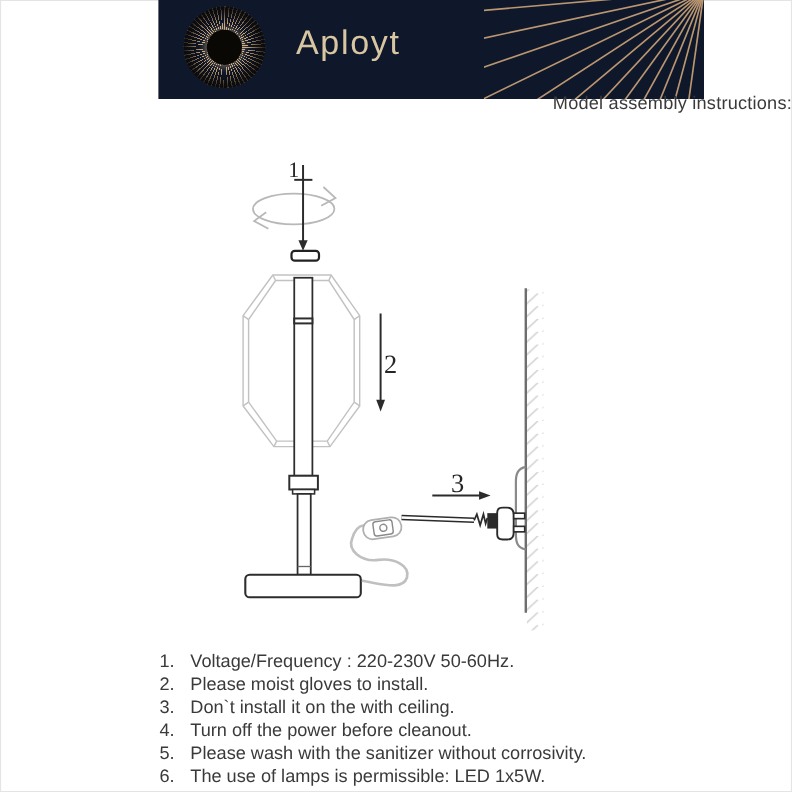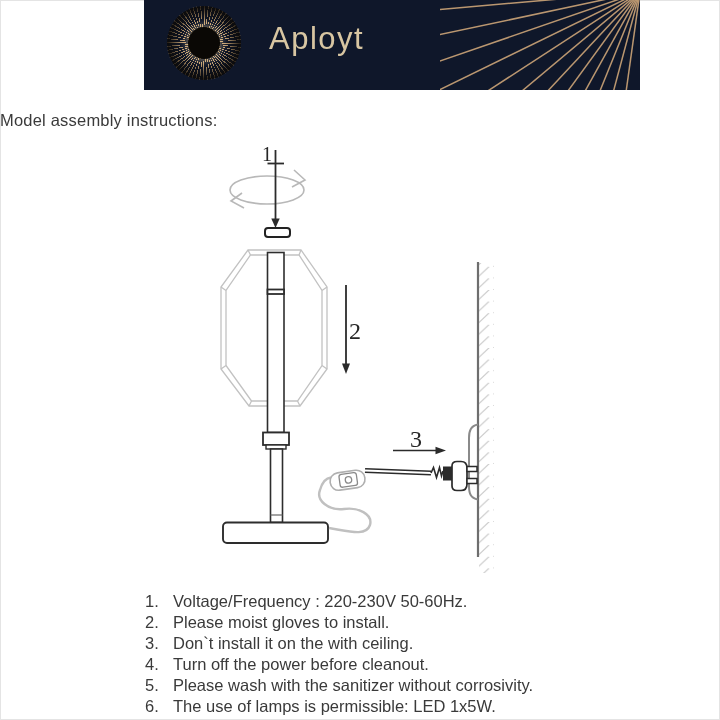--- a/index.html
+++ b/index.html
@@ -24,21 +24,21 @@
   .logo-center{
     position:absolute;left:21px;top:21px;width:32px;height:32px;border-radius:50%;
     background:#0a0805;box-shadow:0 0 6px 2px rgba(238,208,158,0.45);
   }
   .brand{
     position:absolute;left:125px;top:21px;font-size:31px;letter-spacing:1.5px;
     color:#d8c6a2;font-weight:400;
   }
   .rays{position:absolute;right:0;top:0;width:200px;height:90px;}
   
-  .title-block{position:absolute;left:0;top:110px;width:100%;text-align:left;
+  .title-block{position:absolute;left:0;top:84px;width:100%;text-align:right;
     font-size:16.5px;line-height:20.5px;font-weight:500;color:#3a3a3a;letter-spacing:.2px;}
   
   .diagram{position:absolute;left:0;top:0;width:720px;height:720px;}
   .diagram text{font-family:"Liberation Serif",serif;fill:#262626;}
   
   .instructions{position:absolute;left:145px;top:591px;font-size:16.5px;line-height:20.9px;color:#3a3a3a;}
   .instr-row{display:grid;grid-template-columns:28px auto;}
 </style>
 </head>
 <body>

